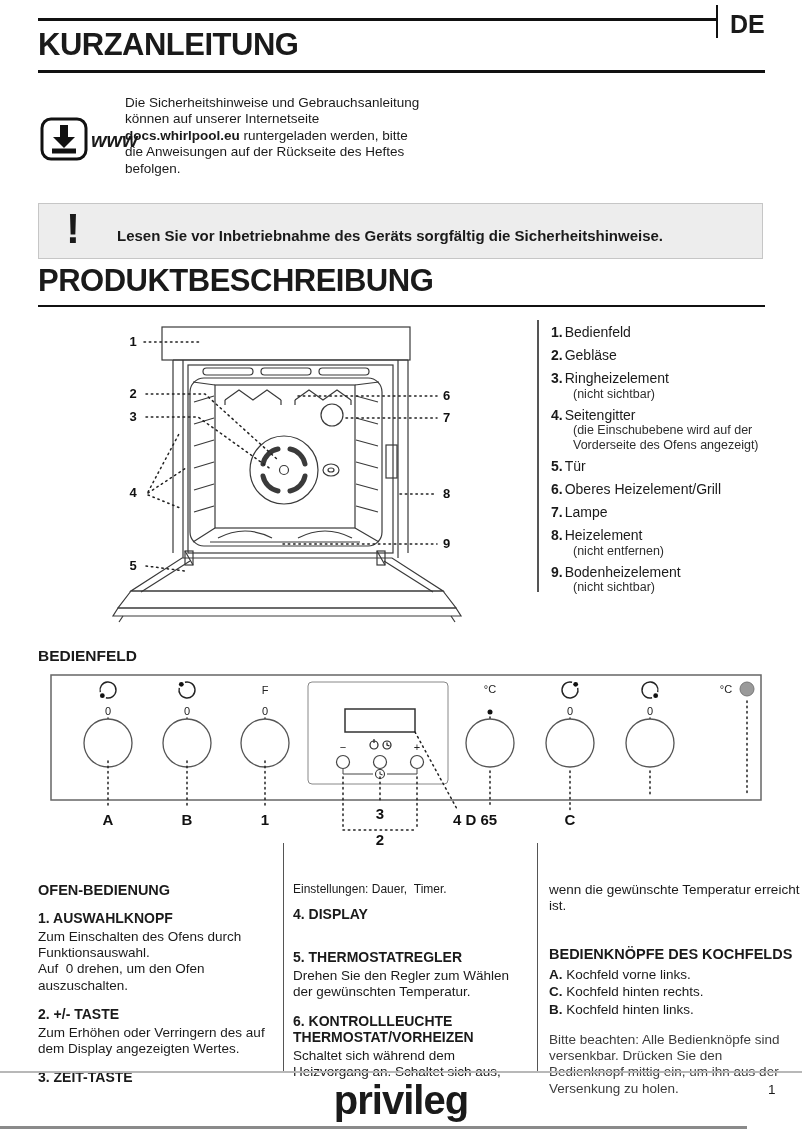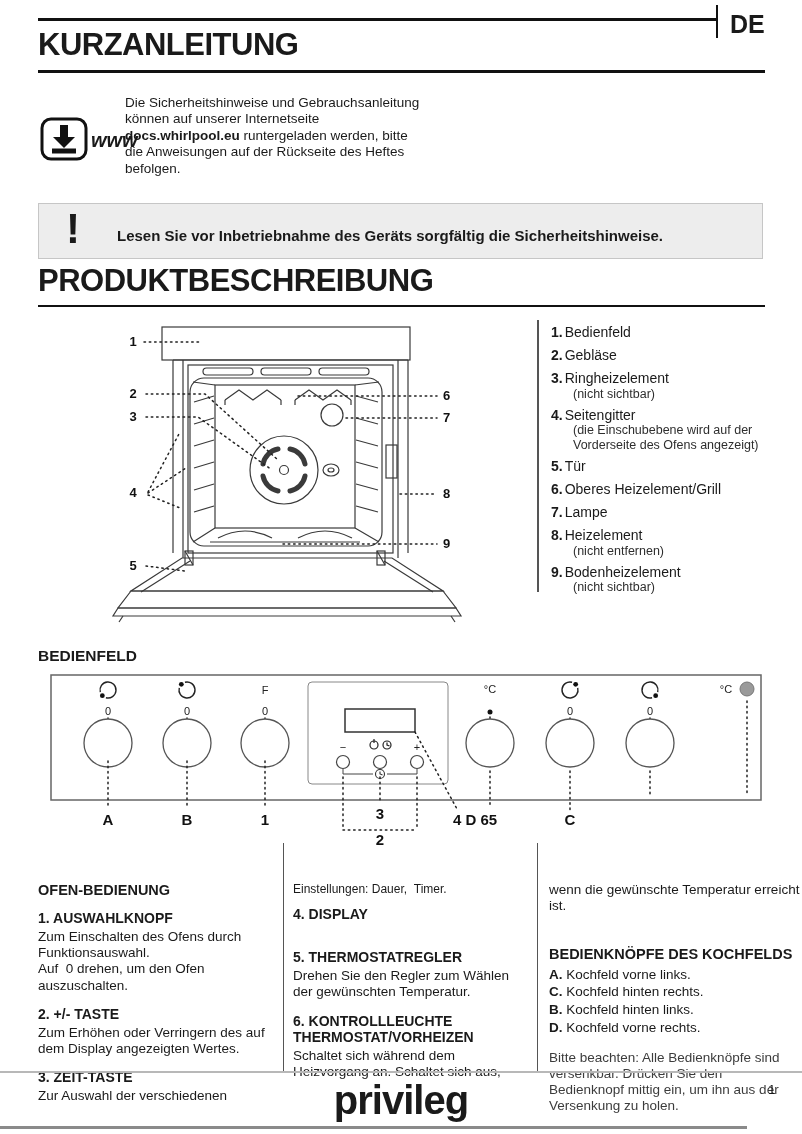--- a/index.html
+++ b/index.html
@@ -281,38 +281,36 @@
 <div class="divider divider2"></div>
 
 <div class="col col1">
   <div class="col-heading">OFEN-BEDIENUNG</div>
   <div class="sec-title">1. AUSWAHLKNOPF</div>
   <div class="sec-body">Zum Einschalten des Ofens durch Funktionsauswahl.
 Auf &nbsp;0 drehen, um den Ofen auszuschalten.</div>
   <div class="sec-title">2. +/- TASTE</div>
   <div class="sec-body">Zum Erhöhen oder Verringern des auf dem Display angezeigten Wertes.</div>
   <div class="sec-title">3. ZEIT-TASTE</div>
-  <div class="sec-body">Zur Auswahl der verschiedenen</div>
 </div>
 
 <div class="col col2">
   <div class="intro-line">Einstellungen: Dauer, &nbsp;Timer.</div>
   <div class="sec-title sec-display">4. DISPLAY</div>
   <div class="sec-title sec-thermo">5. THERMOSTATREGLER</div>
   <div class="sec-body">Drehen Sie den Regler zum Wählen der gewünschten Temperatur.</div>
   <div class="sec-title sec-leuchte">6. KONTROLLLEUCHTE THERMOSTAT/VORHEIZEN</div>
   <div class="sec-body">Schaltet sich während dem Heizvorgang an. Schaltet sich aus,</div>
 </div>
 
 <div class="col col3">
   <div class="carryover">wenn die gewünschte Temperatur erreicht ist.</div>
   <div class="col-heading">BEDIENKNÖPFE DES KOCHFELDS</div>
   <div class="hp-item"><span class="hp-key">A.</span> <span>Kochfeld vorne links.</span></div>
   <div class="hp-item"><span class="hp-key">C.</span> <span>Kochfeld hinten rechts.</span></div>
   <div class="hp-item"><span class="hp-key">B.</span> <span>Kochfeld hinten links.</span></div>
-  <div class="hp-item"><span class="hp-key">D.</span> <span>Kochfeld vorne rechts.</span></div>
   <div class="note">Bitte beachten: Alle Bedienknöpfe sind versenkbar. Drücken Sie den Bedienknopf mittig ein, um ihn aus der Versenkung zu holen.</div>
 </div>
 
 <div class="footer-rule"></div>
 <div class="brand">privileg</div>
 <div class="pagenum">1</div>
 <div class="bottom-rule"></div>
 
 </body></html>

